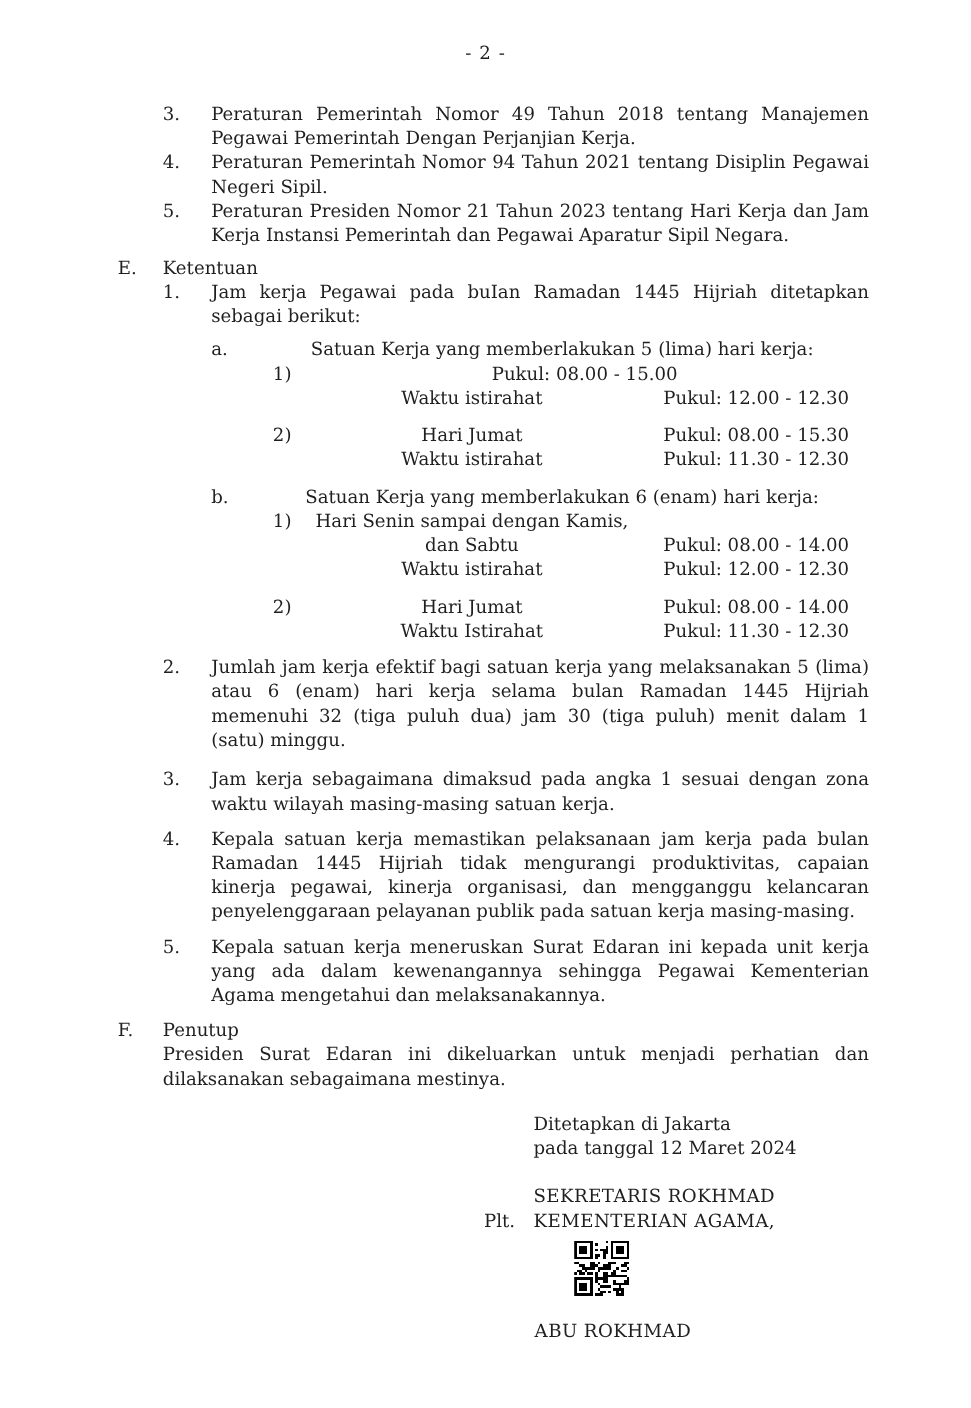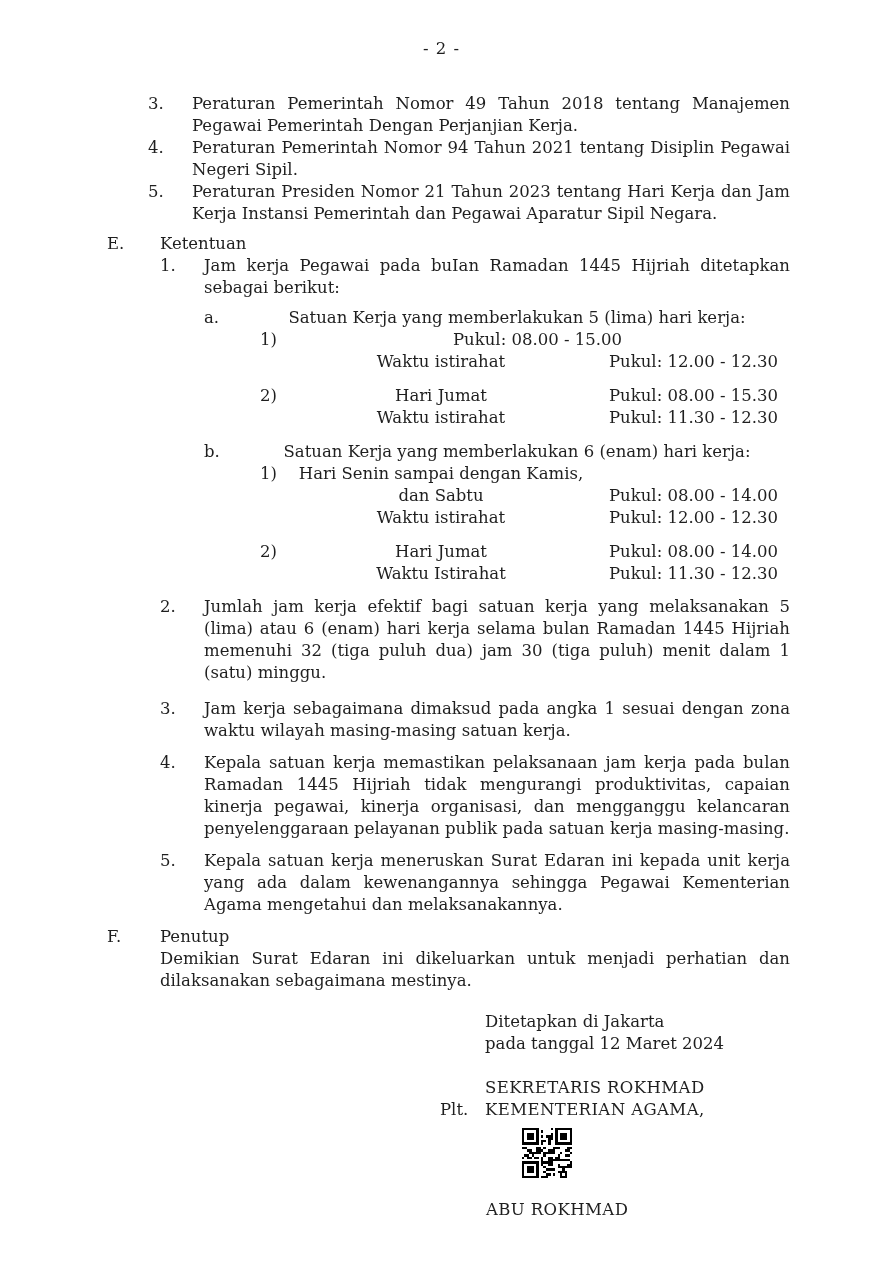--- a/index.html
+++ b/index.html
@@ -18,21 +18,21 @@
   }
   .pagenum{text-align:center;letter-spacing:1px;}
   
   .reflist{margin:33px 0 0 148px;width:642px;}
   .refitem{display:flex;}
   .refnum{width:44px;flex:none;}
   .reftext{flex:1;text-align:justify;}
   
   .section{display:flex;margin-left:107px;width:683px;}
   .sec-letter{width:41px;flex:none;}
-  .sec-body{flex:1;min-width:0;margin-left:12px;}
+  .sec-body{flex:1;min-width:0;}
   .item{display:flex;}
   .item-num{width:44px;flex:none;}
   .item-body{flex:1;min-width:0;text-align:justify;}
   
   .sub{display:flex;}
   .sub-a{margin-top:8px;}
   .sub-b{margin-top:12px;}
   .sub-letter{width:40px;flex:none;}
   .sub-body{flex:1;min-width:0;text-align:center;}
   .entry{display:flex;}
@@ -175,21 +175,21 @@
         <span class="item-num">5.</span>
         <div class="item-body">Kepala satuan kerja meneruskan Surat Edaran ini kepada unit kerja yang ada dalam kewenangannya sehingga Pegawai Kementerian Agama mengetahui dan melaksanakannya.</div>
       </div>
     </div>
   </div>
 
   <div class="section mt10">
     <span class="sec-letter">F.</span>
     <div class="sec-body">
       <div class="sec-title">Penutup</div>
-      <div style="text-align:justify">Demikian Surat Edaran ini dikeluarkan untuk menjadi perhatian dan dilaksanakan sebagaimana mestinya.</div>
+      <div style="text-align:justify">Presiden Surat Edaran ini dikeluarkan untuk menjadi perhatian dan dilaksanakan sebagaimana mestinya.</div>
     </div>
   </div>
 
   <div class="sig-place">
     <div>Ditetapkan di Jakarta</div>
     <div>pada tanggal 12 Maret 2024</div>
   </div>
 
   <div class="sig-office">
     <span class="plt">Plt.</span>

